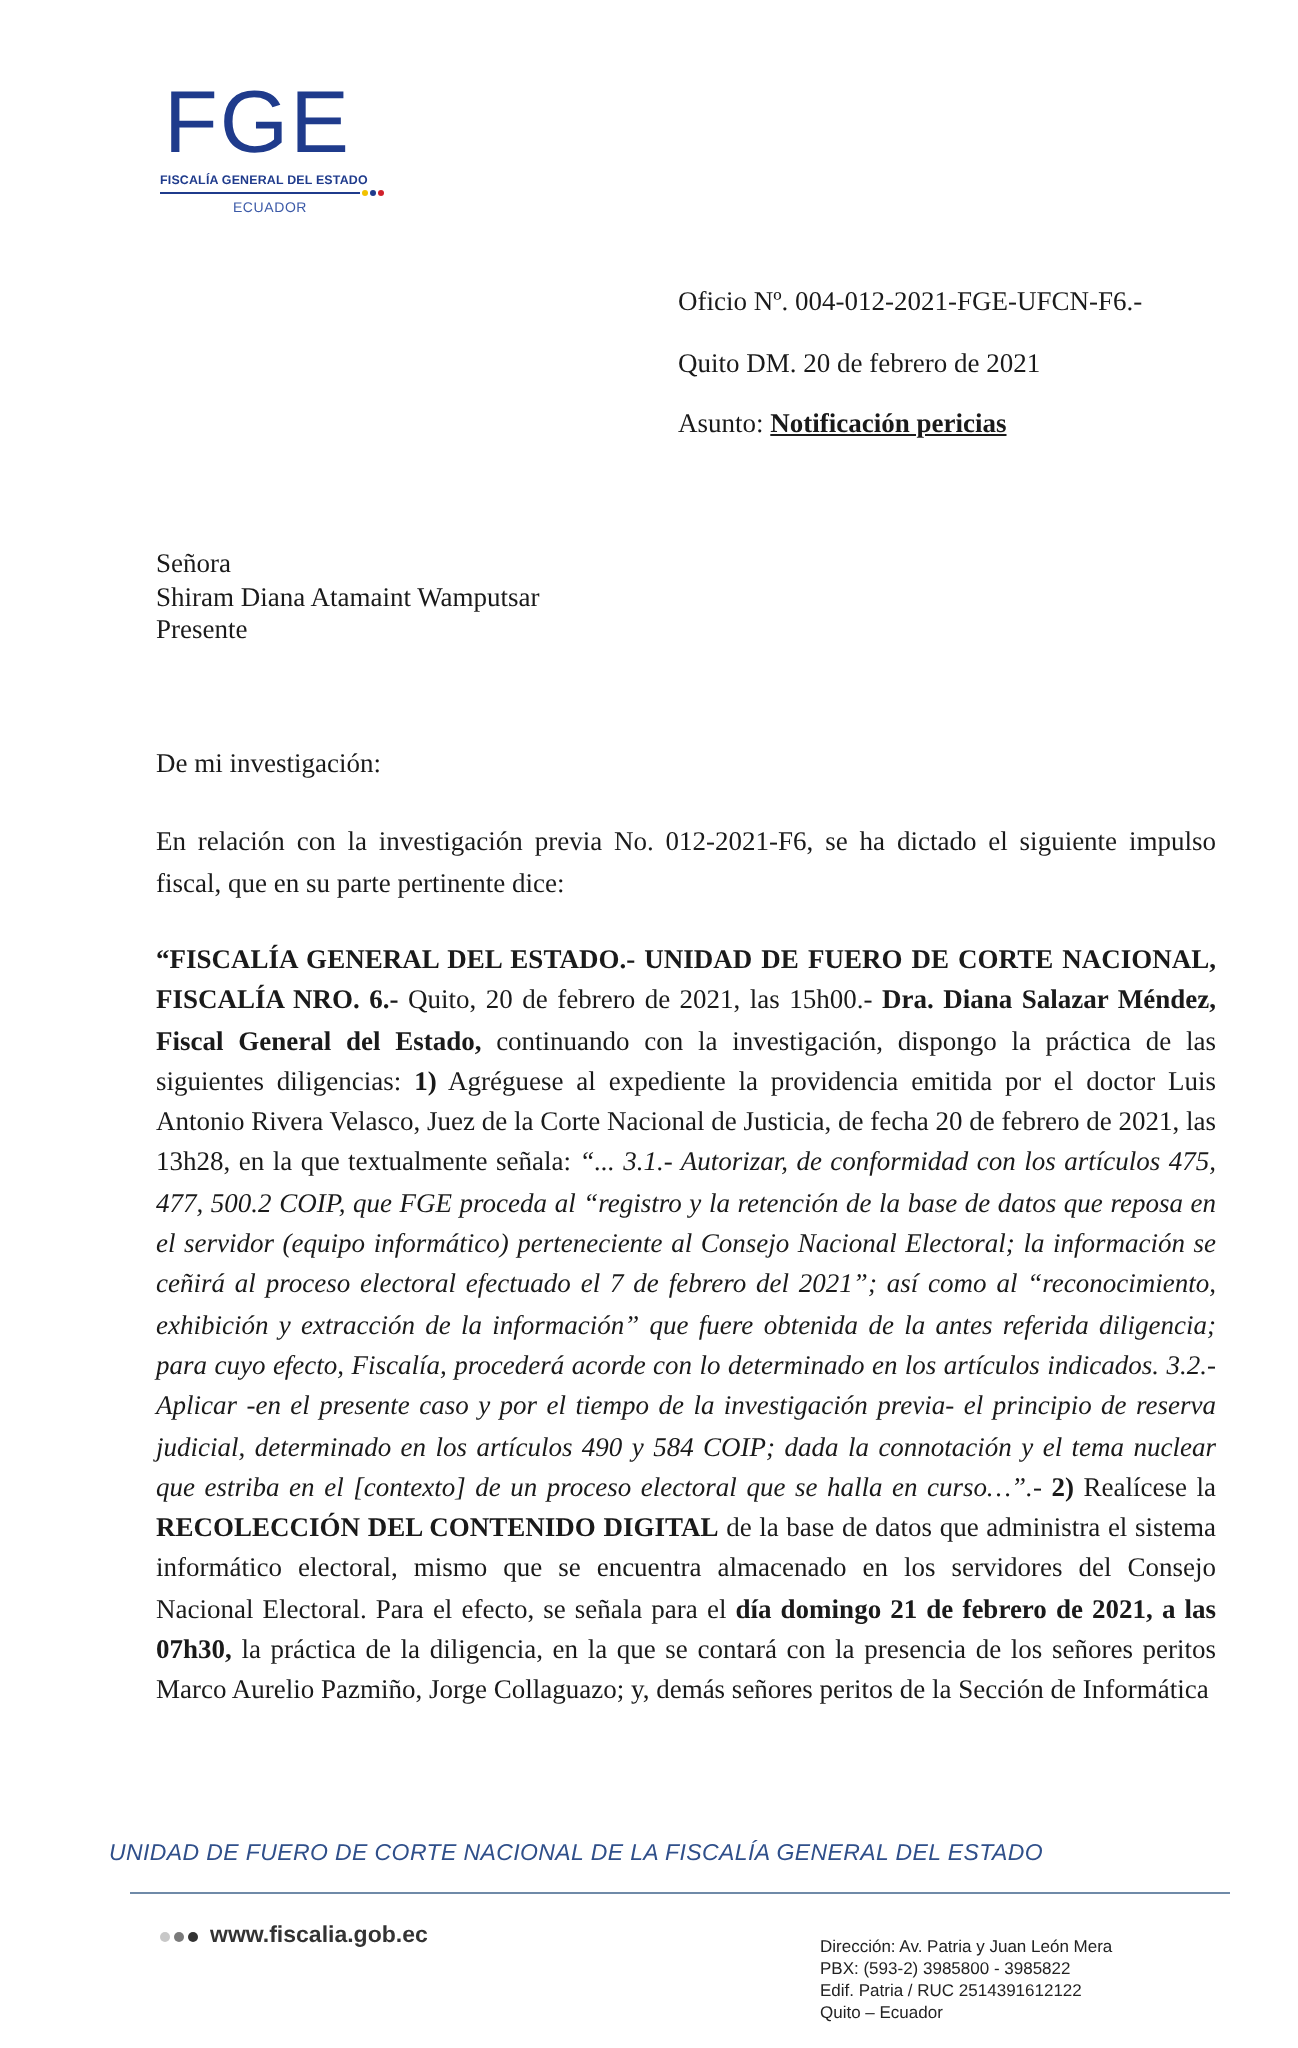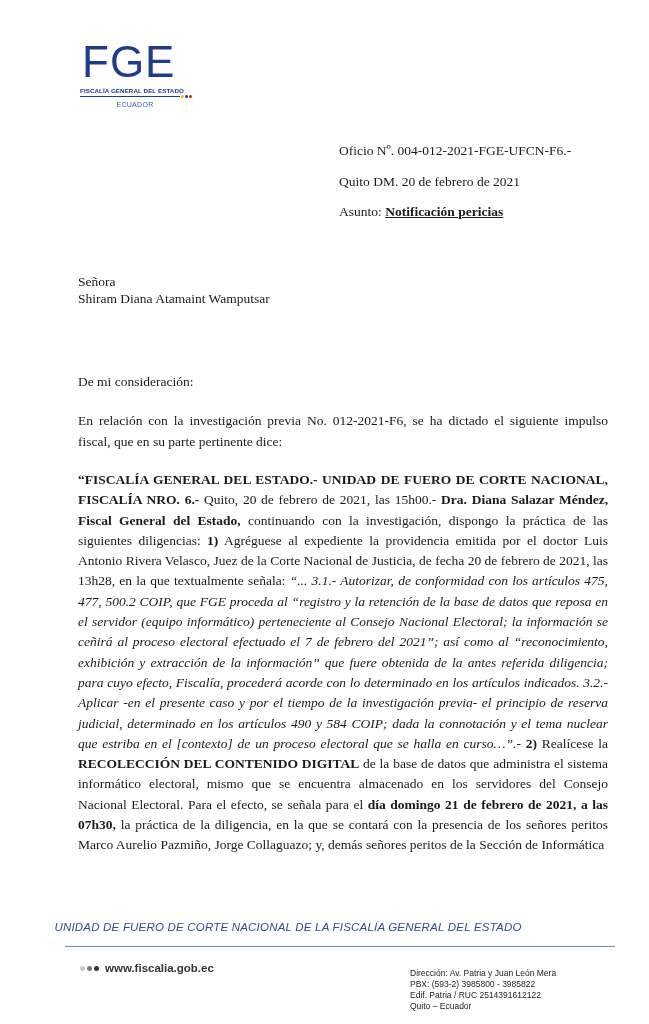--- a/index.html
+++ b/index.html
@@ -52,23 +52,24 @@
   <div class="logo-country">ECUADOR</div>
 </div>
 
 <div class="meta l1">Oficio Nº. 004-012-2021-FGE-UFCN-F6.-</div>
 <div class="meta l2">Quito DM. 20 de febrero de 2021</div>
 <div class="meta l3"><span>Asunto: </span><b>Notificación pericias</b></div>
 
 <div class="addr">
   <div>Señora</div>
   <div>Shiram Diana Atamaint Wamputsar</div>
+  <div>Presente</div>
 </div>
 
-<div class="p greet">De mi consideración:</div>
+<div class="p greet">De mi investigación:</div>
 <div class="p intro">En relación con la investigación previa No. 012-2021-F6, se ha dictado el siguiente impulso fiscal, que en su parte pertinente dice:</div>
 <div class="p body" id="body-para"><b>“FISCALÍA GENERAL DEL ESTADO.- UNIDAD DE FUERO DE CORTE NACIONAL, FISCALÍA NRO. 6.-</b><span> Quito, 20 de febrero de 2021, las 15h00.- </span><b>Dra. Diana Salazar Méndez, Fiscal General del Estado,</b><span> continuando con la investigación, dispongo la práctica de las siguientes diligencias: </span><b>1)</b><span> Agréguese al expediente la providencia emitida por el doctor Luis Antonio Rivera Velasco, Juez de la Corte Nacional de Justicia, de fecha 20 de febrero de 2021, las 13h28, en la que textualmente señala: </span><i>“... 3.1.- Autorizar, de conformidad con los artículos 475, 477, 500.2 COIP, que FGE proceda al “registro y la retención de la base de datos que reposa en el servidor (equipo informático) perteneciente al Consejo Nacional Electoral; la información se ceñirá al proceso electoral efectuado el 7 de febrero del 2021”; así como al “reconocimiento, exhibición y extracción de la información” que fuere obtenida de la antes referida diligencia; para cuyo efecto, Fiscalía, procederá acorde con lo determinado en los artículos indicados. 3.2.- Aplicar -en el presente caso y por el tiempo de la investigación previa- el principio de reserva judicial, determinado en los artículos 490 y 584 COIP; dada la connotación y el tema nuclear que estriba en el [contexto] de un proceso electoral que se halla en curso…”.</i><span>- </span><b>2)</b><span> Realícese la </span><b>RECOLECCIÓN DEL CONTENIDO DIGITAL</b><span> de la base de datos que administra el sistema informático electoral, mismo que se encuentra almacenado en los servidores del Consejo Nacional Electoral. Para el efecto, se señala para el </span><b>día domingo 21 de febrero de 2021, a las 07h30,</b><span> la práctica de la diligencia, en la que se contará con la presencia de los señores peritos Marco Aurelio Pazmiño, Jorge Collaguazo; y, demás señores peritos de la Sección de Informática</span></div>
 
 <div class="footer-title">UNIDAD DE FUERO DE CORTE NACIONAL DE LA FISCALÍA GENERAL DEL ESTADO</div>
 <div class="footer-rule"></div>
 <div class="footer-web">
   <span class="dots">
     <span class="fd" style="background: rgb(200, 200, 200);"></span>
     <span class="fd" style="background: rgb(122, 122, 122);"></span>
     <span class="fd" style="background: rgb(51, 51, 51);"></span>

